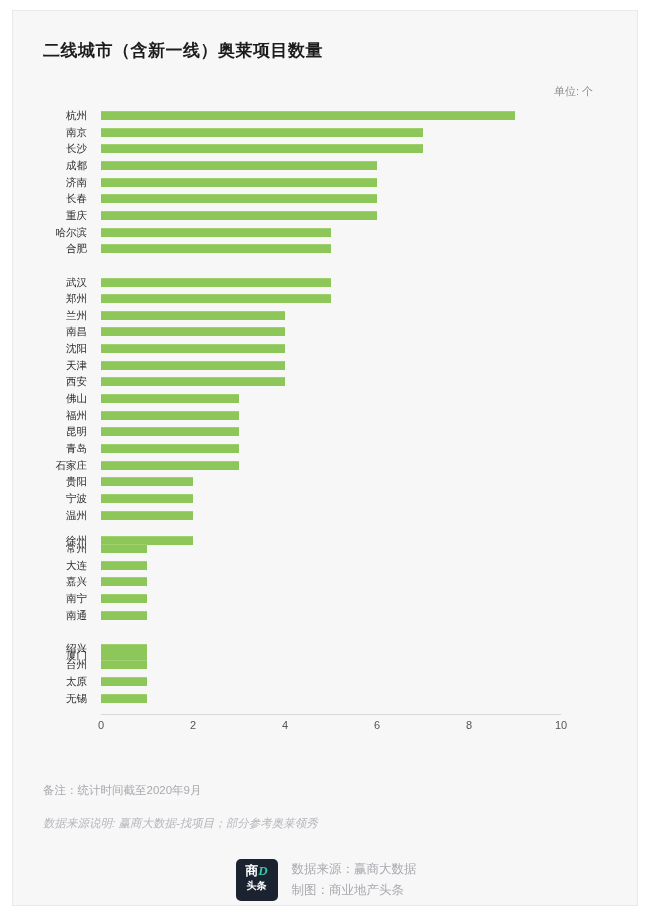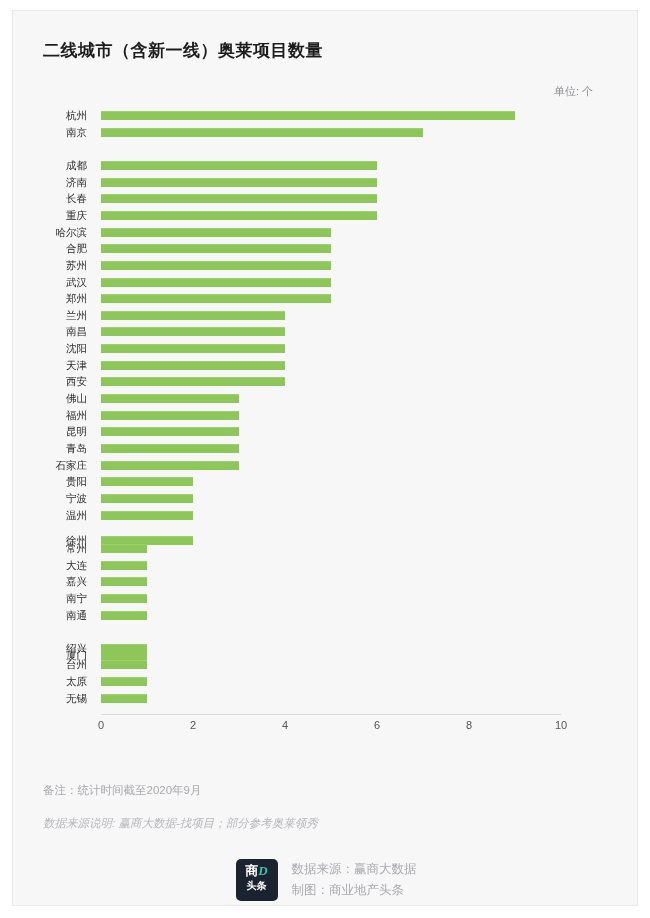--- a/index.html
+++ b/index.html
@@ -163,20 +163,26 @@
         <div class="barwrap">
           <div class="bar" title="杭州: 9" style="width: 414px; background: rgb(141, 199, 90);"></div>
         </div>
       </div>
       <div class="row" style="top: 16.65px;">
         <div class="ylabel">南京</div>
         <div class="barwrap">
           <div class="bar" title="南京: 7" style="width: 322px; background: rgb(141, 199, 90);"></div>
         </div>
       </div>
+      <div class="row" style="top: 33.3px;">
+        <div class="ylabel">长沙</div>
+        <div class="barwrap">
+          <div class="bar" title="长沙: 7" style="width: 322px; background: rgb(141, 199, 90);"></div>
+        </div>
+      </div>
       <div class="row" style="top: 49.95px;">
         <div class="ylabel">成都</div>
         <div class="barwrap">
           <div class="bar" title="成都: 6" style="width: 276px; background: rgb(141, 199, 90);"></div>
         </div>
       </div>
       <div class="row" style="top: 66.6px;">
         <div class="ylabel">济南</div>
         <div class="barwrap">
           <div class="bar" title="济南: 6" style="width: 276px; background: rgb(141, 199, 90);"></div>
@@ -197,26 +203,20 @@
       <div class="row" style="top: 116.55px;">
         <div class="ylabel">哈尔滨</div>
         <div class="barwrap">
           <div class="bar" title="哈尔滨: 5" style="width: 230px; background: rgb(141, 199, 90);"></div>
         </div>
       </div>
       <div class="row" style="top: 133.2px;">
         <div class="ylabel">合肥</div>
         <div class="barwrap">
           <div class="bar" title="合肥: 5" style="width: 230px; background: rgb(141, 199, 90);"></div>
-        </div>
-      </div>
-      <div class="row" style="top: 149.85px;">
-        <div class="ylabel">苏州</div>
-        <div class="barwrap">
-          <div class="bar" title="苏州: 5" style="width: 230px; background: rgb(141, 199, 90);"></div>
         </div>
       </div>
       <div class="row" style="top: 166.5px;">
         <div class="ylabel">武汉</div>
         <div class="barwrap">
           <div class="bar" title="武汉: 5" style="width: 230px; background: rgb(141, 199, 90);"></div>
         </div>
       </div>
       <div class="row" style="top: 183.15px;">
         <div class="ylabel">郑州</div>

